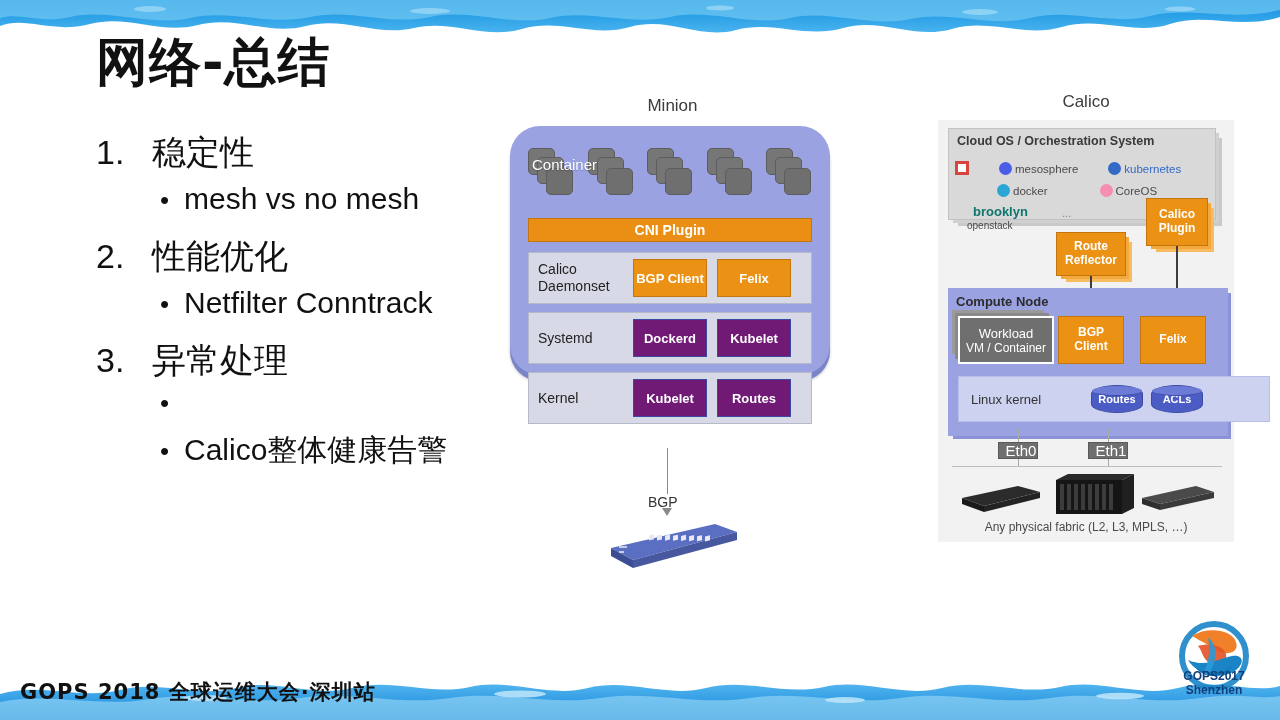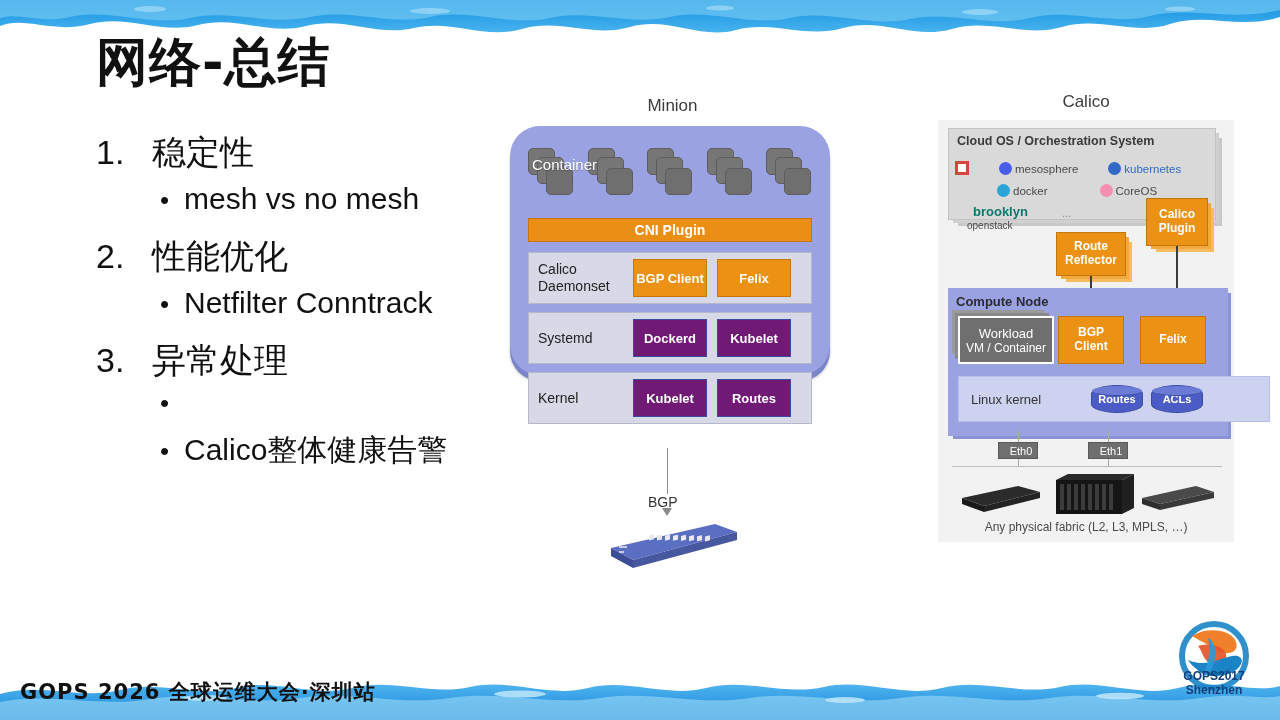--- a/index.html
+++ b/index.html
@@ -176,21 +176,21 @@
     border-radius:26px/9px; color:#fff; font-size:11px; font-weight:bold;
     display:flex; align-items:center; justify-content:center; margin-right:8px;
     position:relative;
   }
   .cyl::before {
     content:""; position:absolute; left:0; top:0; width:100%; height:9px;
     border-radius:50%; background:#6b7bd6; border-bottom:1px solid #3b49a0;
   }
   .eth {
     position:absolute; width:40px; height:17px; background:#6f6f6f;
-    border:1px solid #5a5a5a; color:#fff; font-size:11px;
+    border:1px solid #5a5a5a; color:#fff; font-size:15px;
     display:flex; align-items:center; justify-content:center;padding-left:6px;
   }
   .eth.e0 { left:60px; top:322px; }
   .eth.e1 { left:150px; top:322px; }
   .fabric-line {
     position:absolute; left:14px; top:346px; width:270px; height:1px;
     background:#bdbdbd;
   }
   .fabric-caption {
     position:absolute; left:0; top:400px; width:296px; text-align:center;
@@ -512,21 +512,21 @@
       C1240,38 1262,46 1280,42 L1280,66 L0,66 Z"></path>
     <g fill="#bfe6fa" opacity="0.85">
       <ellipse cx="205" cy="44" rx="22" ry="3"></ellipse>
       <ellipse cx="520" cy="40" rx="26" ry="3.4"></ellipse>
       <ellipse cx="845" cy="46" rx="20" ry="3"></ellipse>
       <ellipse cx="1120" cy="42" rx="24" ry="3.2"></ellipse>
     </g>
   </svg>
 </div>
 
-<div class="footer-text">GOPS 2026 全球运维大会·深圳站</div>
+<div class="footer-text">GOPS 2018 全球运维大会·深圳站</div>
 
 <div class="brand-logo">
   <svg width="104" height="104" viewBox="0 0 104 104">
     <circle cx="52" cy="44" r="36" fill="#ffffff" opacity="0.0"></circle>
     <path d="M20,44 a32,32 0 0 0 64,0 a32,32 0 0 0 -64,0" fill="none" stroke="#1a84c6" stroke-width="6" opacity="0.9"></path>
     <path d="M30,24 C46,14 70,18 74,30 C78,42 62,44 54,38 C46,32 40,30 30,24 Z" fill="#f0802a"></path>
     <path d="M36,34 C48,30 62,34 64,42 C66,52 54,56 46,50 C40,45 40,38 36,34 Z" fill="#e4552a" opacity="0.92"></path>
     <path d="M26,48 C34,62 58,70 74,58 C84,50 80,42 70,44 C58,46 44,56 26,48 Z" fill="#1a84c6"></path>
     <path d="M34,56 C46,64 62,62 70,54 C62,66 44,68 34,56 Z" fill="#0f6fb0"></path>
     <path d="M46,26 C54,30 56,44 50,56 C46,64 42,66 42,60 C48,48 48,34 46,26 Z" fill="#2a9ad6" opacity="0.9"></path>

